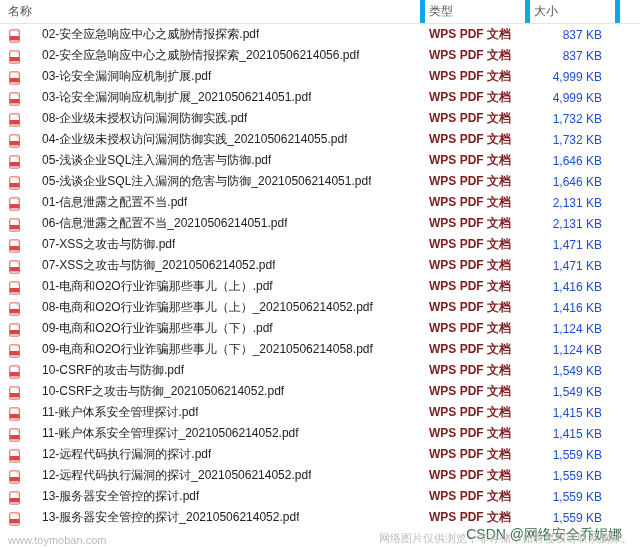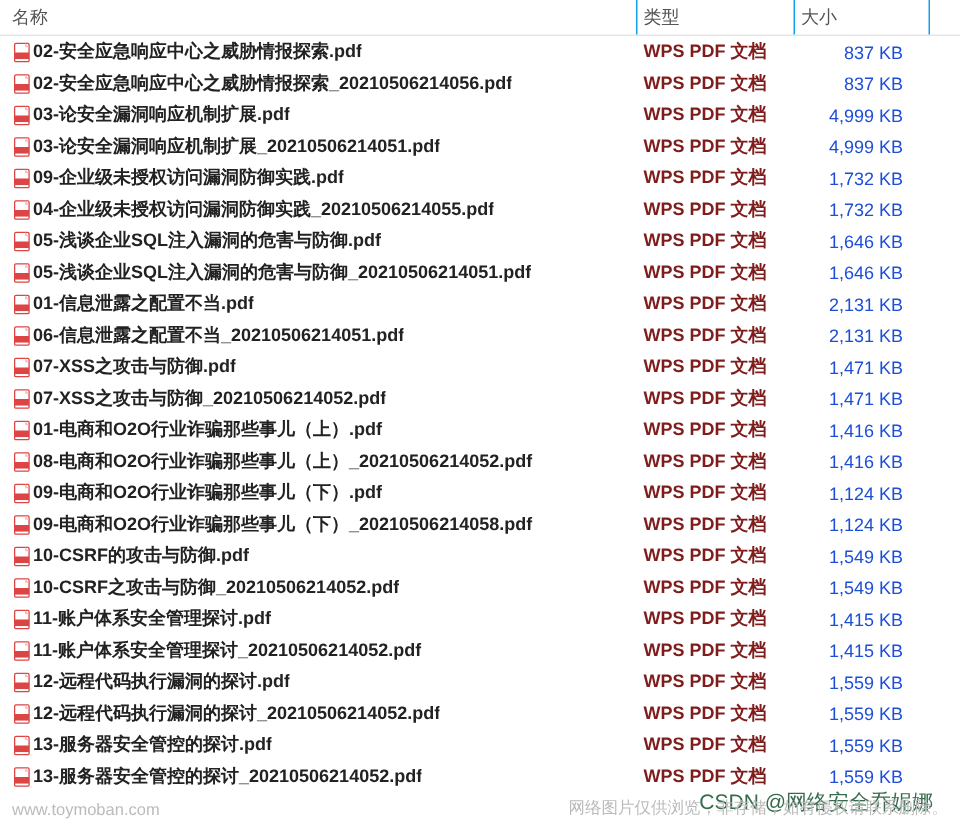--- a/index.html
+++ b/index.html
@@ -18,39 +18,38 @@
     height: 24px;
     align-items: center;
     color: #555;
   }
   .col-name { flex: 0 0 425px; padding-left: 8px; }
   .col-type { flex: 0 0 105px; padding-left: 4px; }
   .col-size { flex: 0 0 90px; padding-left: 4px; }
   .header .col-name,
   .header .col-type,
   .header .col-size {
-    border-right: 1px solid #0ea5e9;
+    border-right: 5px solid #0ea5e9;
     height: 100%;
     display: flex;
     align-items: center;
     font-family: Liberation Mono, monospace;
   }
   .list { }
   .row {
     display: flex;
     height: 21px;
     align-items: center;
     white-space: nowrap;
   }
   .row .col-name {
     display: flex;
-    align-items: center;
-    gap: 0;
+    align-items: flex-end;
+    gap: 20px;
     overflow: hidden;
-    font-weight: bold;
   }
   .row .col-size {
     text-align: right;
     padding-right: 18px;
   }
   .icon-pdf {
     width: 14px;
     height: 14px;
     flex: 0 0 14px;
   }
@@ -147,21 +146,21 @@
     </div>
     <div class="row">
       <div class="col-name">
         <span class="icon-pdf">
 <svg viewBox="0 0 16 16" width="14" height="14">
   <rect x="2" y="1" width="11" height="14" rx="1" fill="#fff" stroke="#d44" stroke-width="1"></rect>
   <rect x="2" y="8" width="11" height="5" fill="#d44"></rect>
   <path d="M10 1 L13 4 L10 4 Z" fill="#fbb"></path>
 </svg>
         </span>
-        <span class="fname">09-企业级未授权访问漏洞防御实践.pdf</span>
+        <span class="fname">08-企业级未授权访问漏洞防御实践.pdf</span>
       </div>
       <div class="col-type ftype">WPS PDF 文档</div>
       <div class="col-size fsize">1,732 KB</div>
     </div>
     <div class="row">
       <div class="col-name">
         <span class="icon-pdf">
 <svg viewBox="0 0 16 16" width="14" height="14">
   <rect x="2" y="1" width="11" height="14" rx="1" fill="#fff" stroke="#d44" stroke-width="1"></rect>
   <rect x="2" y="8" width="11" height="5" fill="#d44"></rect>

